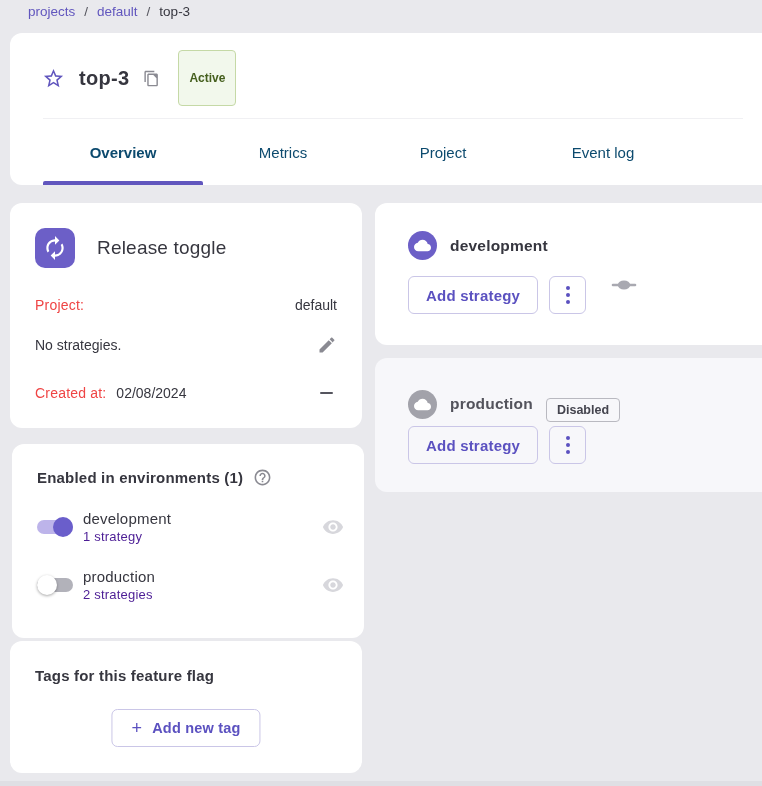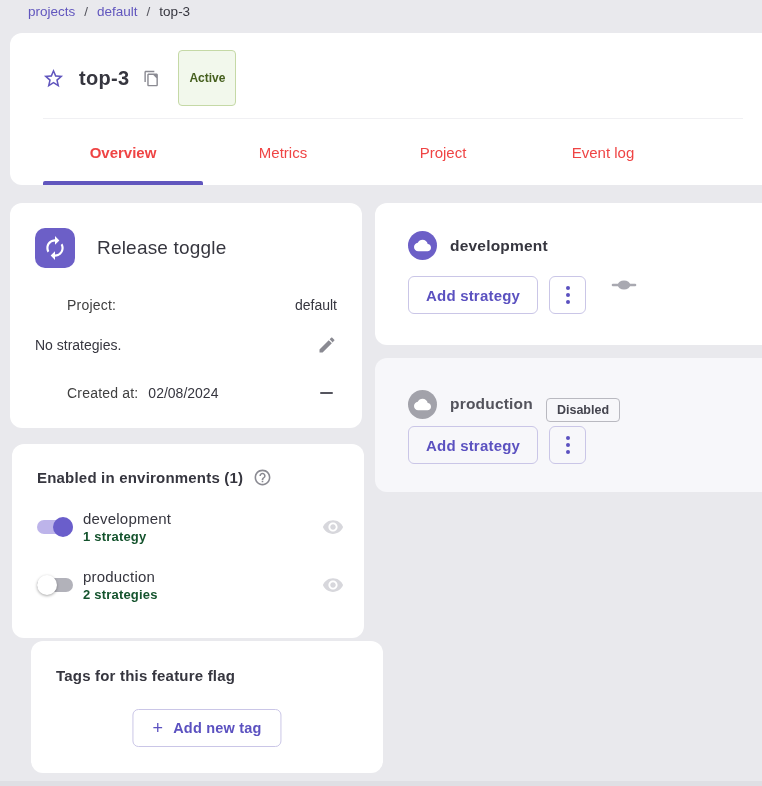--- a/index.html
+++ b/index.html
@@ -15,58 +15,58 @@
 
   
   .header-card { position:absolute; left:10px; top:33px; width:772px; height:152px; background:#fff; border-radius:12px; }
   .title-row { position:absolute; top:25px; left:32px; display:flex; align-items:center; gap:14px; height:40px; }
   .page-title { font-size:20px; color:#36363F; letter-spacing:.3px; }
   .status-chip { font-size:12px; font-weight:bold; color:#455F1D; background:#F2F8EC; border:1px solid #C5D9A6; border-radius:4px; padding:20px 10px; margin-left:4px; }
   .icon-btn { background:none; border:none; cursor:pointer; display:flex; align-items:center; justify-content:center; padding:0; }
 
   
   .tabs { position:absolute; left:33px; bottom:0; height:67px; display:flex; border-top:1px solid #F0F0F3; width:700px; }
-  .tab { width:160px; display:flex; align-items:center; justify-content:center; font-size:15px; color:#ef4444; cursor:pointer; position:relative; background:none; border:none; font-family:inherit; }
+  .tab { width:160px; display:flex; align-items:center; justify-content:center; font-size:15px; color:#0c4a6e; cursor:pointer; position:relative; background:none; border:none; font-family:inherit; }
   .tab.active { font-weight:bold; }
   .tab-underline { position:absolute; left:0; bottom:0; width:160px; height:4px; background:#6156BE; border-radius:2px 2px 0 0; }
 
   
   .card { position:absolute; background:#fff; border-radius:12px; }
 
   
   .details-card { left:10px; top:203px; width:352px; height:225px; }
   .type-row { position:absolute; top:25px; left:25px; display:flex; align-items:center; gap:22px; }
   .type-icon { width:40px; height:40px; border-radius:10px; background:#6C5FC7; display:flex; align-items:center; justify-content:center; }
   .type-label { font-size:19px; color:#36363F; letter-spacing:.2px; }
   .kv-row { position:absolute; left:25px; right:25px; display:flex; justify-content:space-between; align-items:center; font-size:14px; }
-  .kv-label { color:#404040; letter-spacing:.2px;margin-left:32px; }
+  .kv-label { color:#ef4444; letter-spacing:.2px; }
   .kv-value { color:#36363F; }
   .minus-glyph { width:13px; height:2px; background:#55555E; border-radius:1px; }
 
   
   .env-panel { left:12px; top:444px; width:352px; height:194px; }
   .panel-title-row { position:absolute; top:24px; left:25px; display:flex; align-items:center; gap:10px; }
   .panel-title { font-size:15px; font-weight:bold; color:#36363F; letter-spacing:.2px; }
   .env-row { position:absolute; left:25px; right:20px; display:flex; align-items:center; }
   .env-row .texts { margin-left:10px; }
   .env-name { font-size:15px; color:#36363F; letter-spacing:.2px; }
-  .env-sub { font-size:13px; color:#14532d; margin-top:2px; letter-spacing:.2px;font-weight:bold; }
+  .env-sub { font-size:13px; color:#4c1d95; margin-top:2px; letter-spacing:.2px; }
   .env-row .eye { margin-left:auto; }
 
   
   .switch { position:relative; width:36px; height:20px; cursor:pointer; flex:0 0 auto; }
   .switch .track { position:absolute; top:3px; left:0; width:36px; height:14px; border-radius:7px; }
   .switch .knob { position:absolute; top:0; width:20px; height:20px; border-radius:50%; }
   .switch.on .track { background:#BDB4EA; }
   .switch.on .knob { right:0; background:#6A5ECB; }
   .switch.off .track { background:#B2B2BA; }
   .switch.off .knob { left:0; background:#FFFFFF; box-shadow:0 1px 3px rgba(0,0,0,.35); }
 
   
-  .tags-card { left:10px; top:641px; width:352px; height:132px;margin-left:21px; }
+  .tags-card { left:10px; top:641px; width:352px; height:132px; }
   .tags-title { position:absolute; top:26px; left:25px; font-size:15px; font-weight:bold; color:#36363F; letter-spacing:.2px; }
   .add-tag-btn { position:absolute; top:68px; left:50%; transform:translateX(-50%); display:flex; align-items:center; gap:10px; background:#fff; border:1px solid #CAC6E7; border-radius:6px; padding:10px 19px; color:#5B51C0; font-size:14.5px; font-weight:bold; cursor:pointer; font-family:inherit; letter-spacing:.2px; }
   .plus-glyph { font-size:18px; font-weight:normal; line-height:14px; }
 
   
   .envcard { position:absolute; left:375px; width:407px; border-radius:12px; }
   .envcard.development { top:203px; height:142px; background:#fff; }
   .envcard.production { top:358px; height:134px; background:#F7F7FA; }
   .envcard-head { position:absolute; top:28px; left:33px; display:flex; align-items:center; gap:13px; }
   .env-avatar { width:29px; height:29px; border-radius:50%; display:flex; align-items:center; justify-content:center; }

